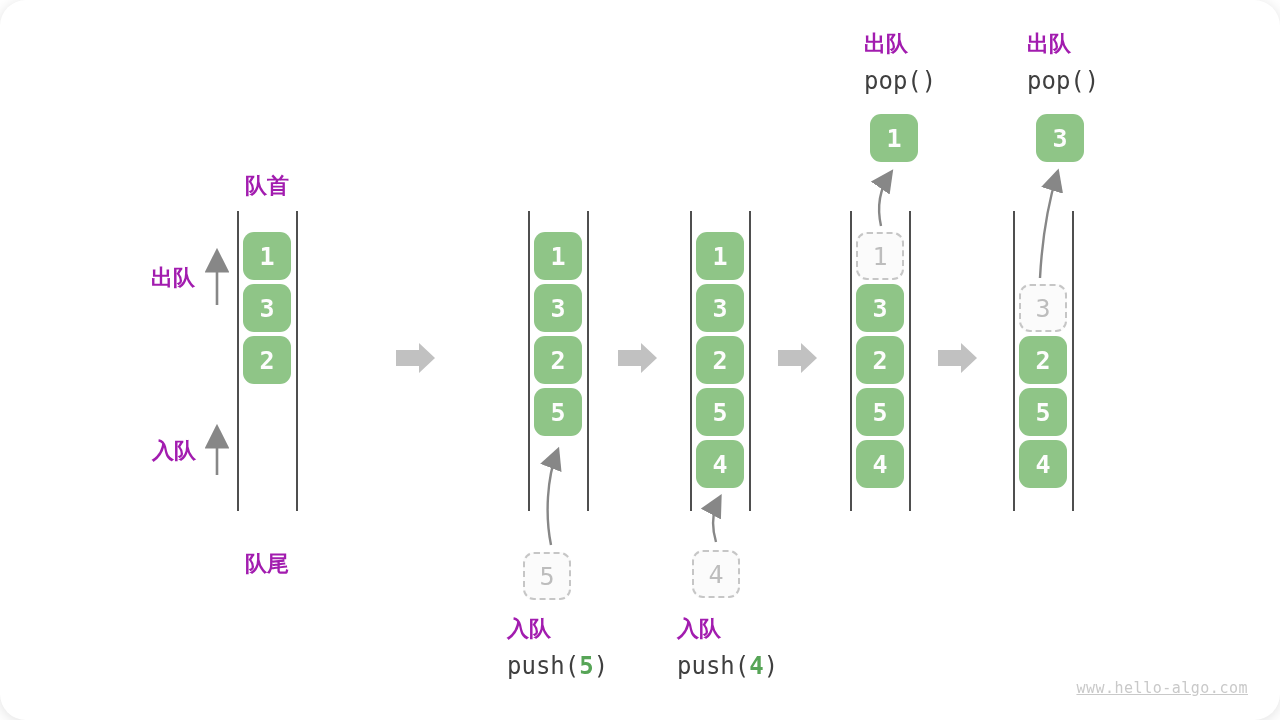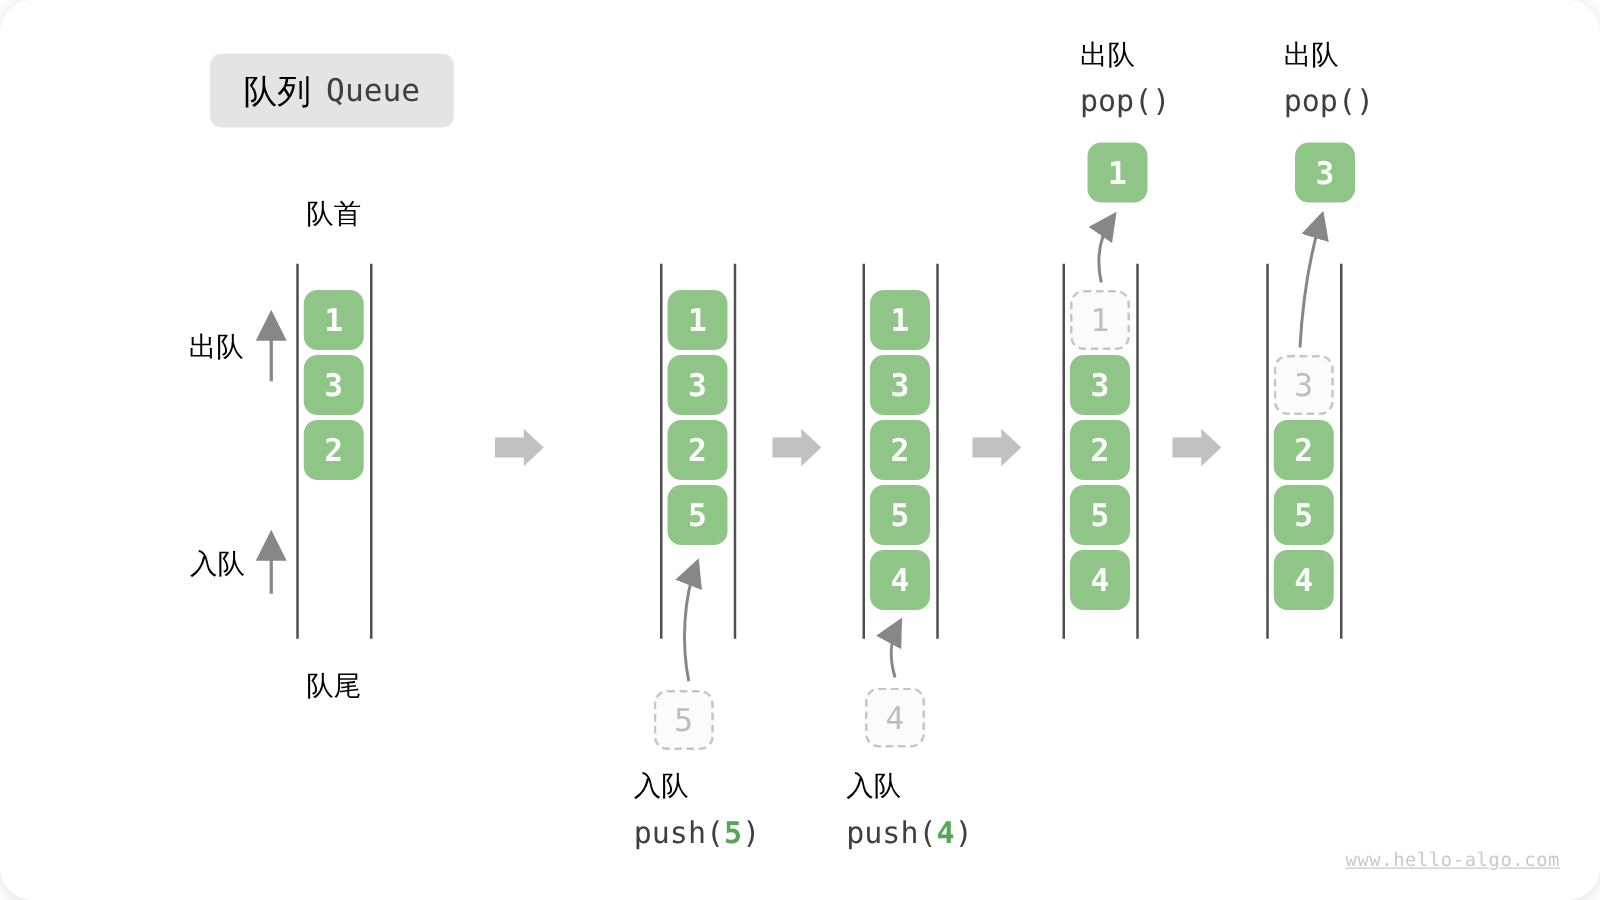--- a/index.html
+++ b/index.html
@@ -1,21 +1,21 @@
 <!DOCTYPE html>
 <html><head>
 <meta charset="utf-8">
 <style>
   html,body{margin:0;padding:0;background:#ffffff;}
   .canvas{
     position:relative;width:1280px;height:720px;background:#ffffff;
     border-radius:26px;box-shadow:0 2px 14px rgba(0,0,0,0.12);
     overflow:hidden;font-family:"Liberation Sans",sans-serif;
   }
-  .zh{font-family:"Liberation Sans",sans-serif;font-weight:normal;color:#000000;}
+  .zh{font-family:"Liberation Sans",sans-serif;font-weight:bold;color:#a21caf;}
   .mono{font-family:"DejaVu Sans Mono",monospace;color:#3F3F3F;}
 
   
   .badge{
     position:absolute;left:168px;top:43px;width:195px;height:59px;
     background:#E4E4E4;border-radius:9px;display:flex;align-items:center;
     justify-content:center;gap:12px;
   }
   .badge .t-zh{font-size:27px;}
   .badge .t-en{font-size:25px;}
@@ -32,21 +32,21 @@
     justify-content:center;color:#FDFDFD;
     font-family:"DejaVu Sans Mono",monospace;font-weight:bold;font-size:25px;
   }
   .r0{top:21px}.r1{top:73px}.r2{top:125px}.r3{top:177px}.r4{top:229px}
   .cell.dashed{
     background:#FBFBFB;border:2px dashed #C6C6C6;color:#BDBDBD;font-weight:normal;
   }
   .cell.floating{left:auto;top:auto;}
 
   
-  .col-label{position:absolute;width:80px;text-align:center;font-size:22px;}
+  .col-label{position:absolute;width:80px;text-align:center;font-size:22px;margin-top:15px;}
   .side-label{position:absolute;font-size:22px;}
 
   
   .ann{position:absolute;}
   .ann .ann-zh{display:block;font-size:22px;line-height:26px;margin-bottom:11px;}
   .ann .ann-code{display:block;font-size:24px;line-height:26px;text-align:right;}
   .ann .arg{color:#57A557;font-weight:bold;}
 
   .watermark{
     position:absolute;right:32px;bottom:23px;font-size:15px;color:#C9C9C9;
@@ -54,24 +54,20 @@
     text-decoration:underline;
   }
 
   svg.overlay{position:absolute;left:0;top:0;pointer-events:none;}
 </style>
 </head>
 <body>
 
 <div class="canvas">
 
-  <div class="badge">
-    <span class="zh t-zh">队列</span>
-    <span class="mono t-en">Queue</span>
-  </div>
 
   <div class="col-label zh" style="left:227px;top:156px">队首</div>
   <div class="col-label zh" style="left:227px;top:534px">队尾</div>
   <div class="side-label zh" style="left:151px;top:263px">出队</div>
   <div class="side-label zh" style="left:152px;top:436px">入队</div>
 
   <div class="queue q1">
     <div class="vline left"></div>
     <div class="vline right"></div>
     <div class="cell r0">1</div>

